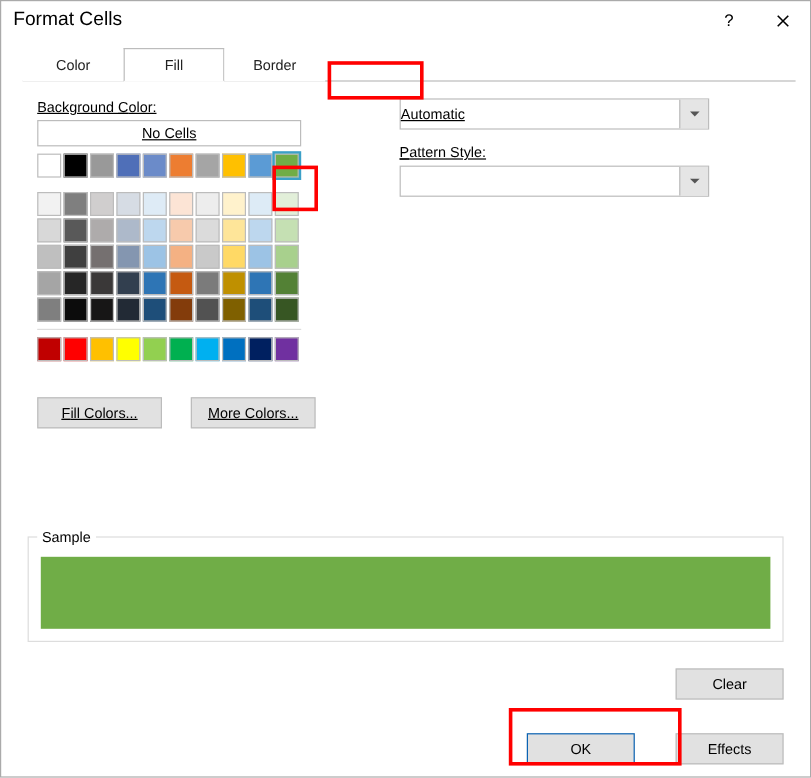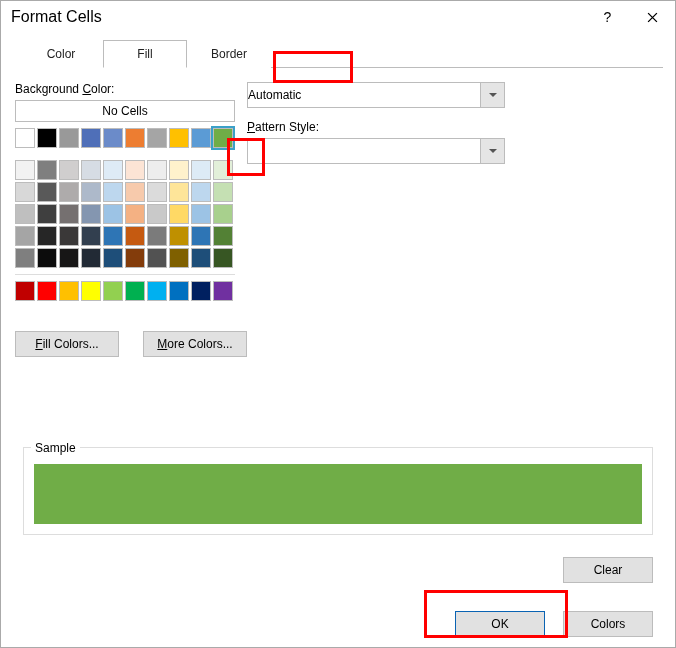--- a/index.html
+++ b/index.html
@@ -43,21 +43,23 @@
     bottom: -1px;
     background:#fff;
     color:#222;
   }
   .tab.active {
     border: 1px solid #bcbcbc;
     border-bottom-color: #fff;
   }
   .content {
     display:flex;
-    padding: 14px 22px 0 14px;
+    padding: 14px 22px 0 30px;
+    gap: 70px;
+    text-decoration: underline;
   }
   .col { flex: 0 0 auto; }
   .label { margin-bottom: 4px; }
   .underline { text-decoration: underline; }
   .nocolor-btn {
     width: 220px;
     height: 22px;
     border: 1px solid #bcbcbc;
     background: #fff;
     display:flex; align-items:center; justify-content:center;
@@ -127,21 +129,21 @@
   }
   .sample-fill {
     height: 60px;
     width: 100%;
   }
   .bottom-btns {
     position:absolute;
     right: 22px;
     bottom: 10px;
     display:flex;
-    gap: 18px;
+    gap: 34px;
   }
   .bottom-btns .btn { width: 90px; }
   .btn.primary { border: 1px solid #0a63b3; background: #e1e1e1; }
   .clear-row {
     position:absolute;
     right: 22px;
     top: 556px;
   }
   .clear-row .btn { width: 90px; }
   .annot {
@@ -304,18 +306,18 @@
     <div class="sample-fill" id="sample-fill" style="background: rgb(112, 173, 71);"></div>
   </div>
 </div>
 
 <div class="clear-row">
   <div class="btn">Clear</div>
 </div>
 
 <div class="bottom-btns">
   <div class="btn primary">OK</div>
-  <div class="btn">Colors</div>
+  <div class="btn">Effects</div>
 </div>
 
 <div class="annot" style="left:272px; top:50px; width:80px; height:32px;"></div>
 <div class="annot" style="left:226px; top:137px; width:38px; height:38px;"></div>
 <div class="annot" style="left:423px; top:589px; width:144px; height:48px;"></div>
 
 </body></html>

